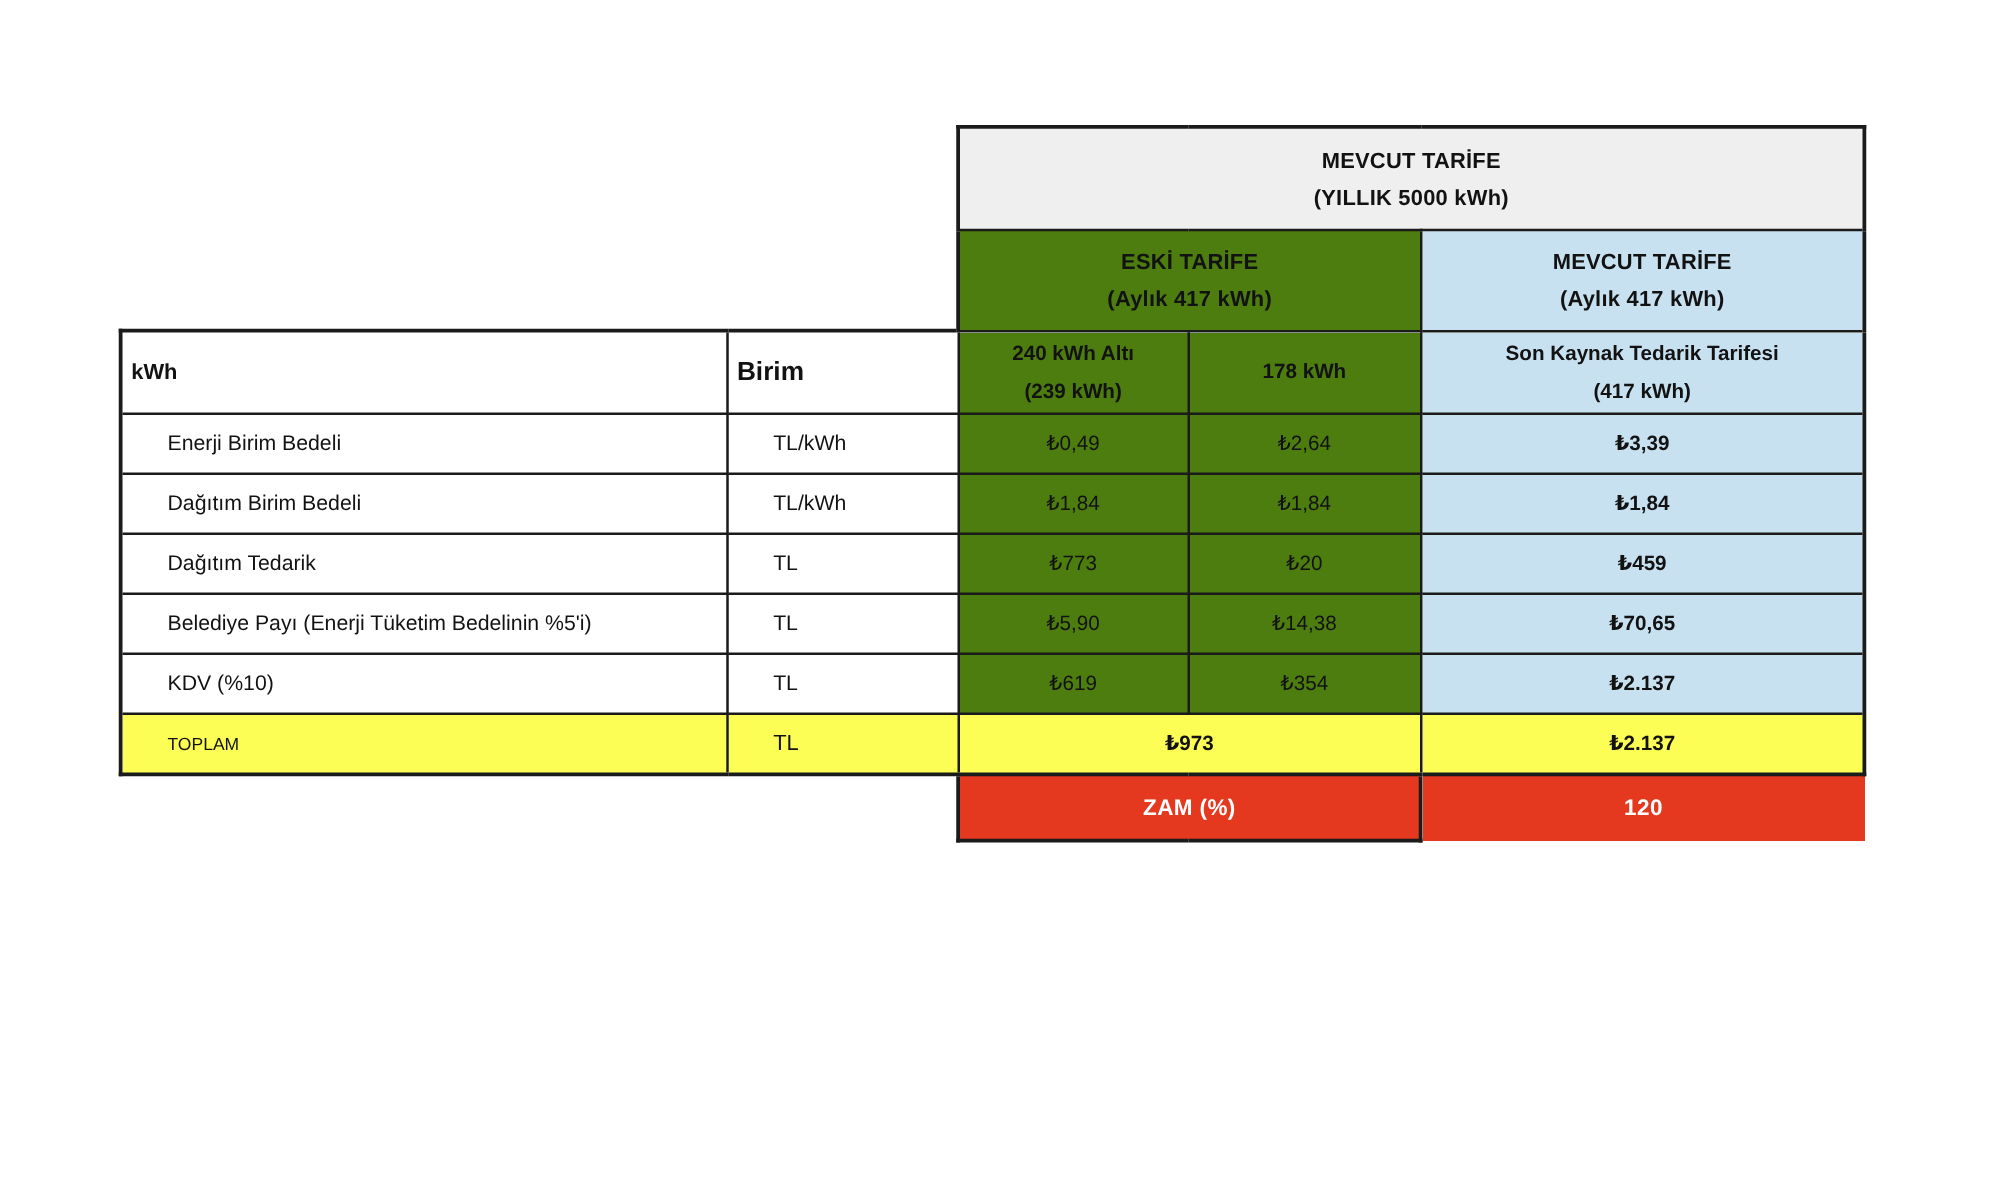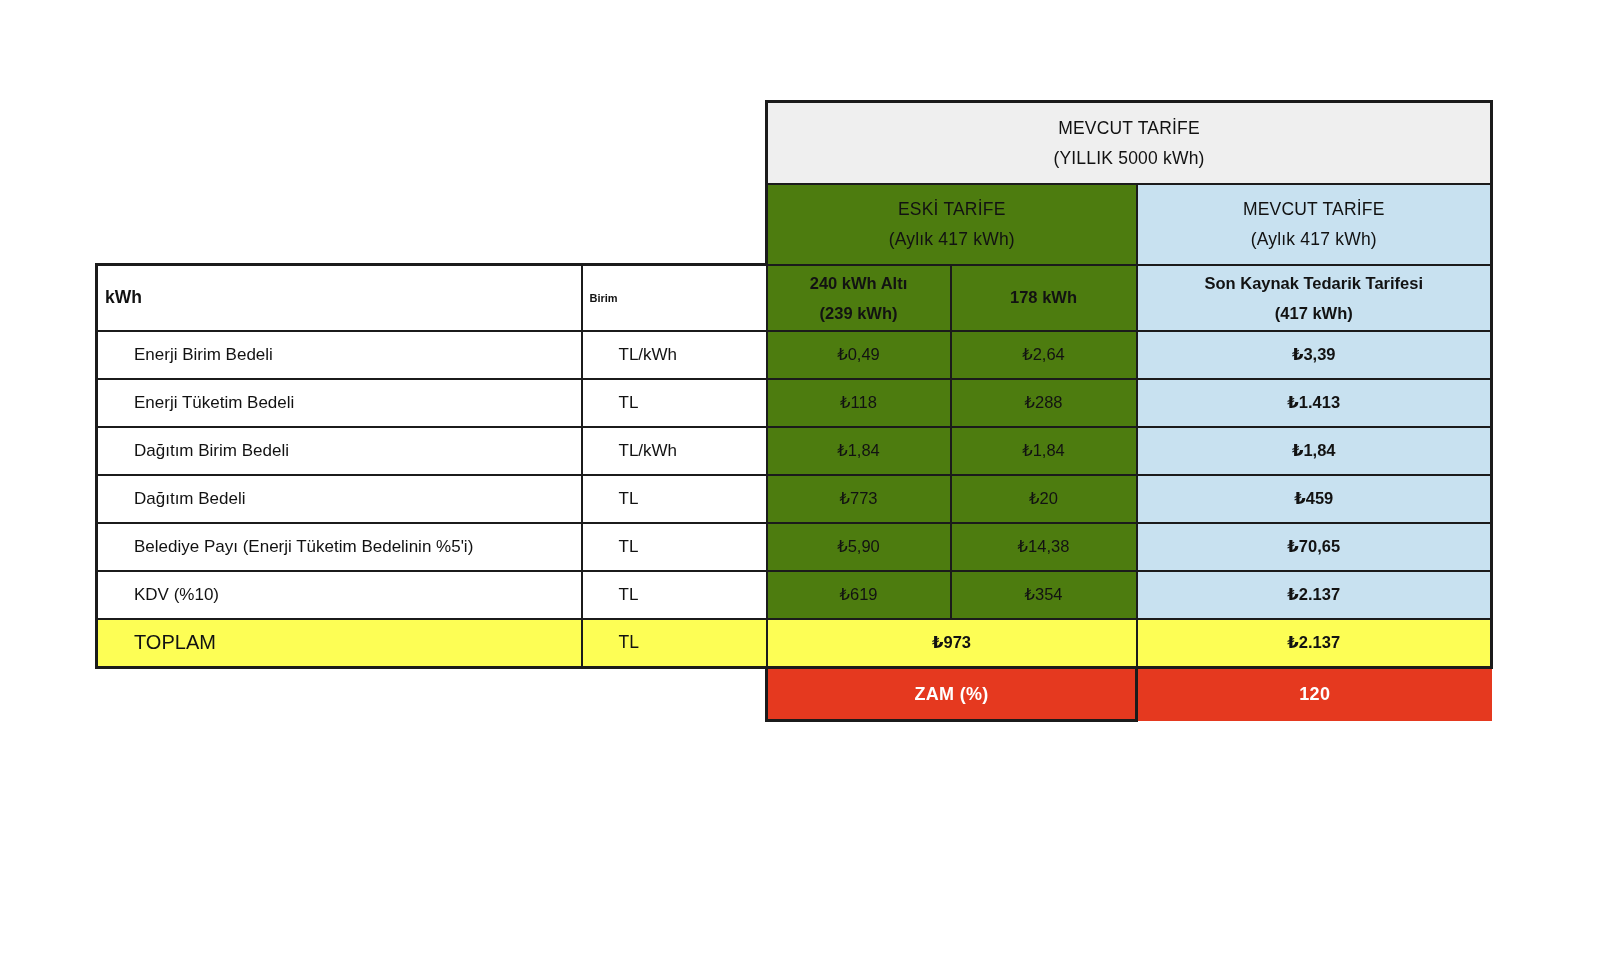--- a/index.html
+++ b/index.html
@@ -49,21 +49,21 @@
   td.yellow { background: #fdfe55; }
   td.red    { background: #e5391f; }
   td.white  { background: #ffffff; }
 
   
   .ctr  { text-align: center; }
   .lft  { text-align: left; padding-left: 7px; }
   .bold { font-weight: 700; }
 
   .two-line span { display: block; line-height: 30px; }
-  .head-txt { font-size: 17.5px; font-weight: 400; letter-spacing: 0.2px; }
+  .head-txt { font-size: 17.5px; font-weight: 700; letter-spacing: 0.2px; }
   .colhead-txt { font-size: 16.5px; font-weight: 700; }
   .label-txt { font-size: 17px; font-weight: 400; padding-left: 36px; }
   .val-txt { font-size: 16.5px; }
   .val-bold { font-weight: 700; }
   .zam-txt {
     font-size: 18px;
     font-weight: 700;
     color: #ffffff;
     letter-spacing: 0.3px;
   }
@@ -104,55 +104,48 @@
         <span>(Aylık 417 kWh)</span>
       </td>
       <td class="b blue ctr two-line head-txt br3">
         <span>MEVCUT TARİFE</span>
         <span>(Aylık 417 kWh)</span>
       </td>
     </tr>
 
     <tr class="r-colhead">
       <td class="b white lft colhead-txt bt3 bl3" style="font-size:17.5px">kWh</td>
-      <td class="b white lft colhead-txt bt3" style="font-size:11px">Birim</td>
+      <td class="b white lft colhead-txt bt3" style="font-size:21px">Birim</td>
       <td class="b green ctr two-line colhead-txt">
         <span>240 kWh Altı</span>
         <span>(239 kWh)</span>
       </td>
       <td class="b green ctr colhead-txt">178 kWh</td>
       <td class="b blue ctr two-line colhead-txt br3">
         <span>Son Kaynak Tedarik Tarifesi</span>
         <span>(417 kWh)</span>
       </td>
     </tr>
 
     <tr class="r-data">
       <td class="b white lft label-txt bl3">Enerji Birim Bedeli</td>
       <td class="b white lft label-txt">TL/kWh</td>
       <td class="b green ctr val-txt">₺0,49</td>
       <td class="b green ctr val-txt">₺2,64</td>
       <td class="b blue ctr val-txt val-bold br3">₺3,39</td>
     </tr>
     <tr class="r-data">
-      <td class="b white lft label-txt bl3">Enerji Tüketim Bedeli</td>
-      <td class="b white lft label-txt">TL</td>
-      <td class="b green ctr val-txt">₺118</td>
-      <td class="b green ctr val-txt">₺288</td>
-      <td class="b blue ctr val-txt val-bold br3">₺1.413</td>
-    </tr>
-    <tr class="r-data">
       <td class="b white lft label-txt bl3">Dağıtım Birim Bedeli</td>
       <td class="b white lft label-txt">TL/kWh</td>
       <td class="b green ctr val-txt">₺1,84</td>
       <td class="b green ctr val-txt">₺1,84</td>
       <td class="b blue ctr val-txt val-bold br3">₺1,84</td>
     </tr>
     <tr class="r-data">
-      <td class="b white lft label-txt bl3">Dağıtım Bedeli</td>
+      <td class="b white lft label-txt bl3">Dağıtım Tedarik</td>
       <td class="b white lft label-txt">TL</td>
       <td class="b green ctr val-txt">₺773</td>
       <td class="b green ctr val-txt">₺20</td>
       <td class="b blue ctr val-txt val-bold br3">₺459</td>
     </tr>
     <tr class="r-data">
       <td class="b white lft label-txt bl3">Belediye Payı (Enerji Tüketim Bedelinin %5'i)</td>
       <td class="b white lft label-txt">TL</td>
       <td class="b green ctr val-txt">₺5,90</td>
       <td class="b green ctr val-txt">₺14,38</td>
@@ -160,21 +153,21 @@
     </tr>
     <tr class="r-data">
       <td class="b white lft label-txt bl3">KDV (%10)</td>
       <td class="b white lft label-txt">TL</td>
       <td class="b green ctr val-txt">₺619</td>
       <td class="b green ctr val-txt">₺354</td>
       <td class="b blue ctr val-txt val-bold br3">₺2.137</td>
     </tr>
 
     <tr class="r-total">
-      <td class="b yellow lft label-txt bold bl3 bb3" style="font-size:20px">TOPLAM</td>
+      <td class="b yellow lft label-txt bold bl3 bb3" style="font-size:14px">TOPLAM</td>
       <td class="b yellow lft label-txt bold bb3" style="font-size:17.5px">TL</td>
       <td class="b yellow ctr val-txt val-bold bb3" colspan="2">₺973</td>
       <td class="b yellow ctr val-txt val-bold br3 bb3">₺2.137</td>
     </tr>
 
     <tr class="r-zam">
       <td class="ghost" colspan="2"></td>
       <td class="b red ctr zam-txt bl3 br3 bb3" colspan="2">ZAM (%)</td>
       <td class="red ctr zam-txt" style="border:none">120</td>
     </tr>

